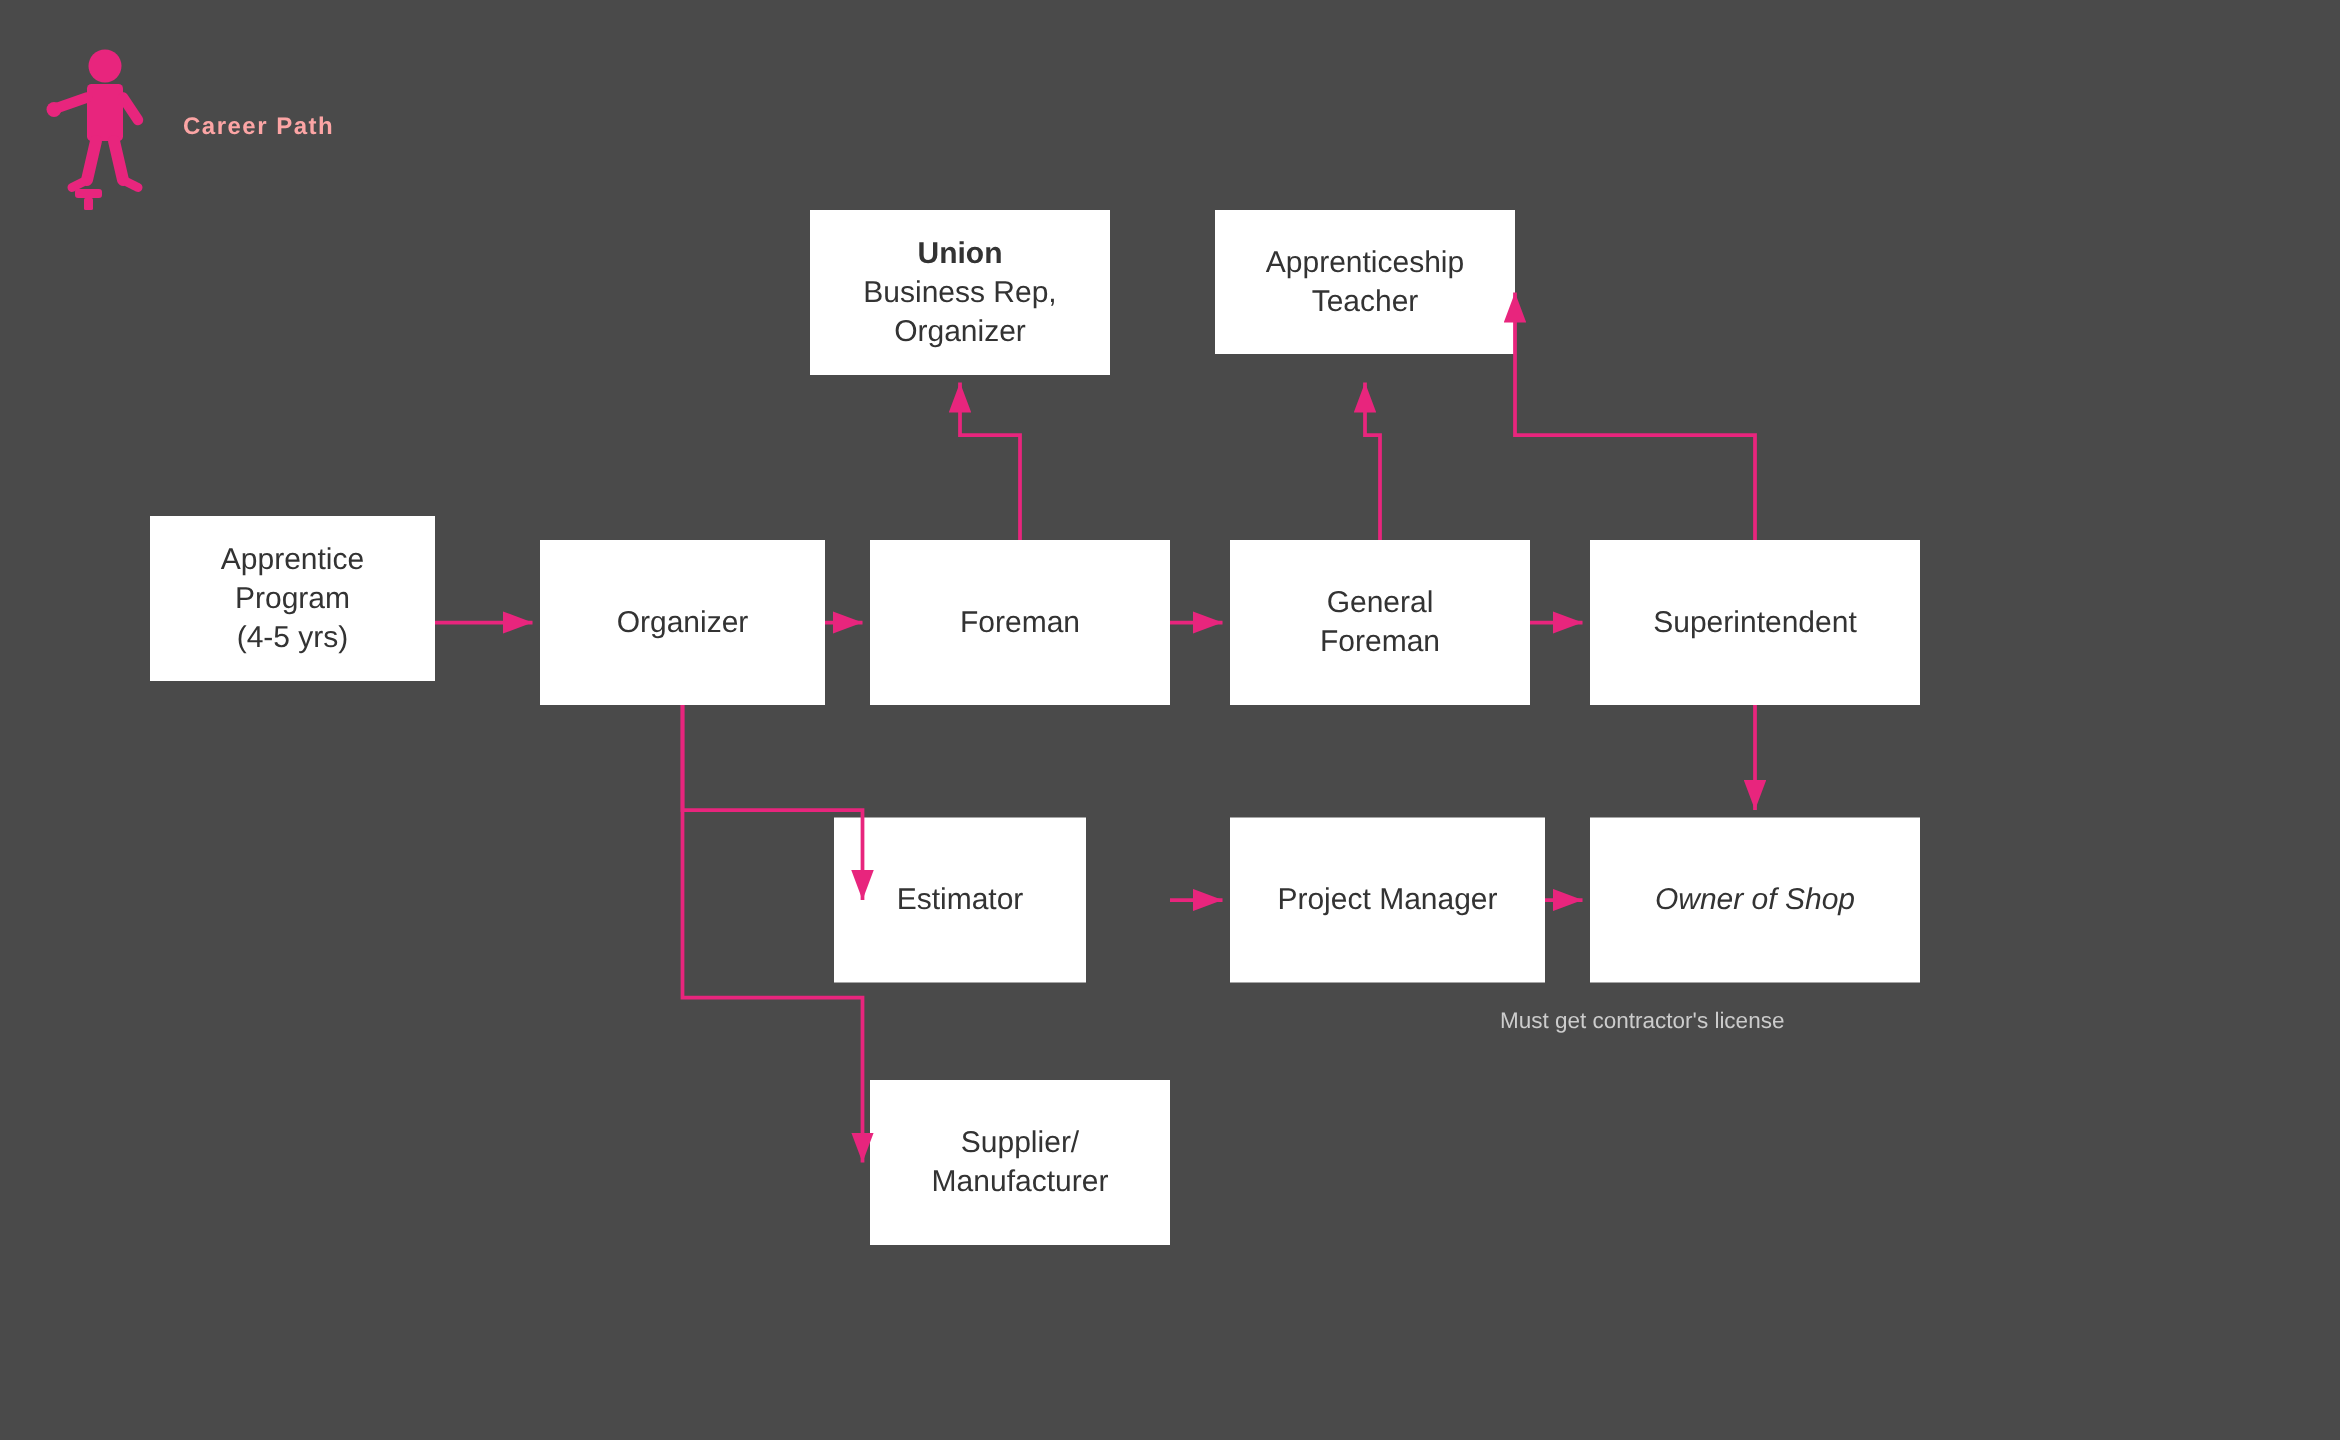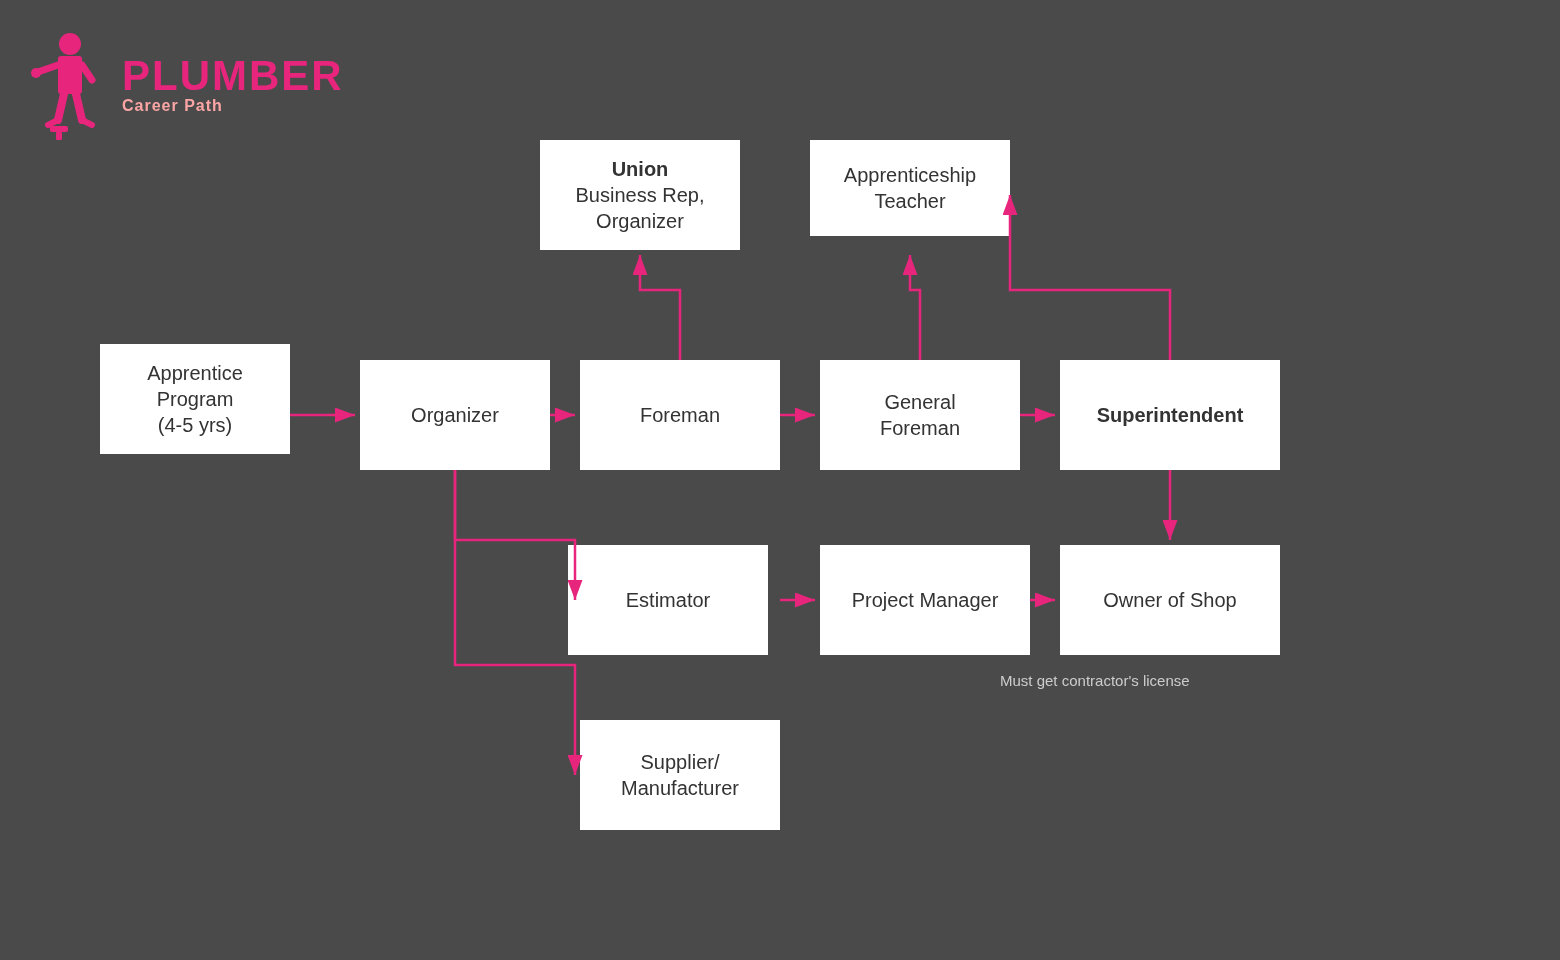--- a/index.html
+++ b/index.html
@@ -109,21 +109,20 @@
     <line x1="46" y1="64" x2="52" y2="90" stroke="#e8257d" stroke-width="8" stroke-linecap="round"></line>
 
     <line x1="28" y1="90" x2="18" y2="95" stroke="#e8257d" stroke-width="6" stroke-linecap="round"></line>
 
     <line x1="52" y1="90" x2="62" y2="95" stroke="#e8257d" stroke-width="6" stroke-linecap="round"></line>
 
     <rect x="20" y="96" width="18" height="6" rx="2" fill="#e8257d"></rect>
     <rect x="26" y="102" width="6" height="8" rx="1" fill="#e8257d"></rect>
   </svg>
   <div class="title-block">
-    <span class="title-plumber">PLUMBER</span>
     <span class="title-career">Career Path</span>
   </div>
 </div>
 
 <div class="box" style="left:540px;top:140px;width:200px;height:110px;">
   <div><strong>Union</strong><br>Business Rep,<br>Organizer</div>
 </div>
 
 <div class="box" style="left:810px;top:140px;width:200px;height:96px;">
   <div>Apprenticeship<br>Teacher</div>
@@ -138,33 +137,33 @@
 </div>
 
 <div class="box" style="left:580px;top:360px;width:200px;height:110px;">
   <div>Foreman</div>
 </div>
 
 <div class="box" style="left:820px;top:360px;width:200px;height:110px;">
   <div>General<br>Foreman</div>
 </div>
 
-<div class="box" style="left:1060px;top:360px;width:220px;height:110px;font-weight:bold;">
+<div class="box" style="left:1060px;top:360px;width:220px;height:110px;">
   <div>Superintendent</div>
 </div>
 
-<div class="box" style="left:568px;top:545px;width:200px;height:110px;justify-content:center;">
+<div class="box" style="left:556px;top:545px;width:168px;height:110px;justify-content:center;">
   <div>Estimator</div>
 </div>
 
 <div class="box" style="left:820px;top:545px;width:210px;height:110px;">
   <div>Project Manager</div>
 </div>
 
-<div class="box" style="left:1060px;top:545px;width:220px;height:110px;">
+<div class="box" style="left:1060px;top:545px;width:220px;height:110px;font-style:italic;">
   <div>Owner of Shop</div>
 </div>
 
 <div class="box" style="left:580px;top:720px;width:200px;height:110px;">
   <div>Supplier/<br>Manufacturer</div>
 </div>
 
 <div class="note-text" style="left:1000px;top:672px;">Must get  contractor's license</div>
 
 <svg class="connector-svg">

